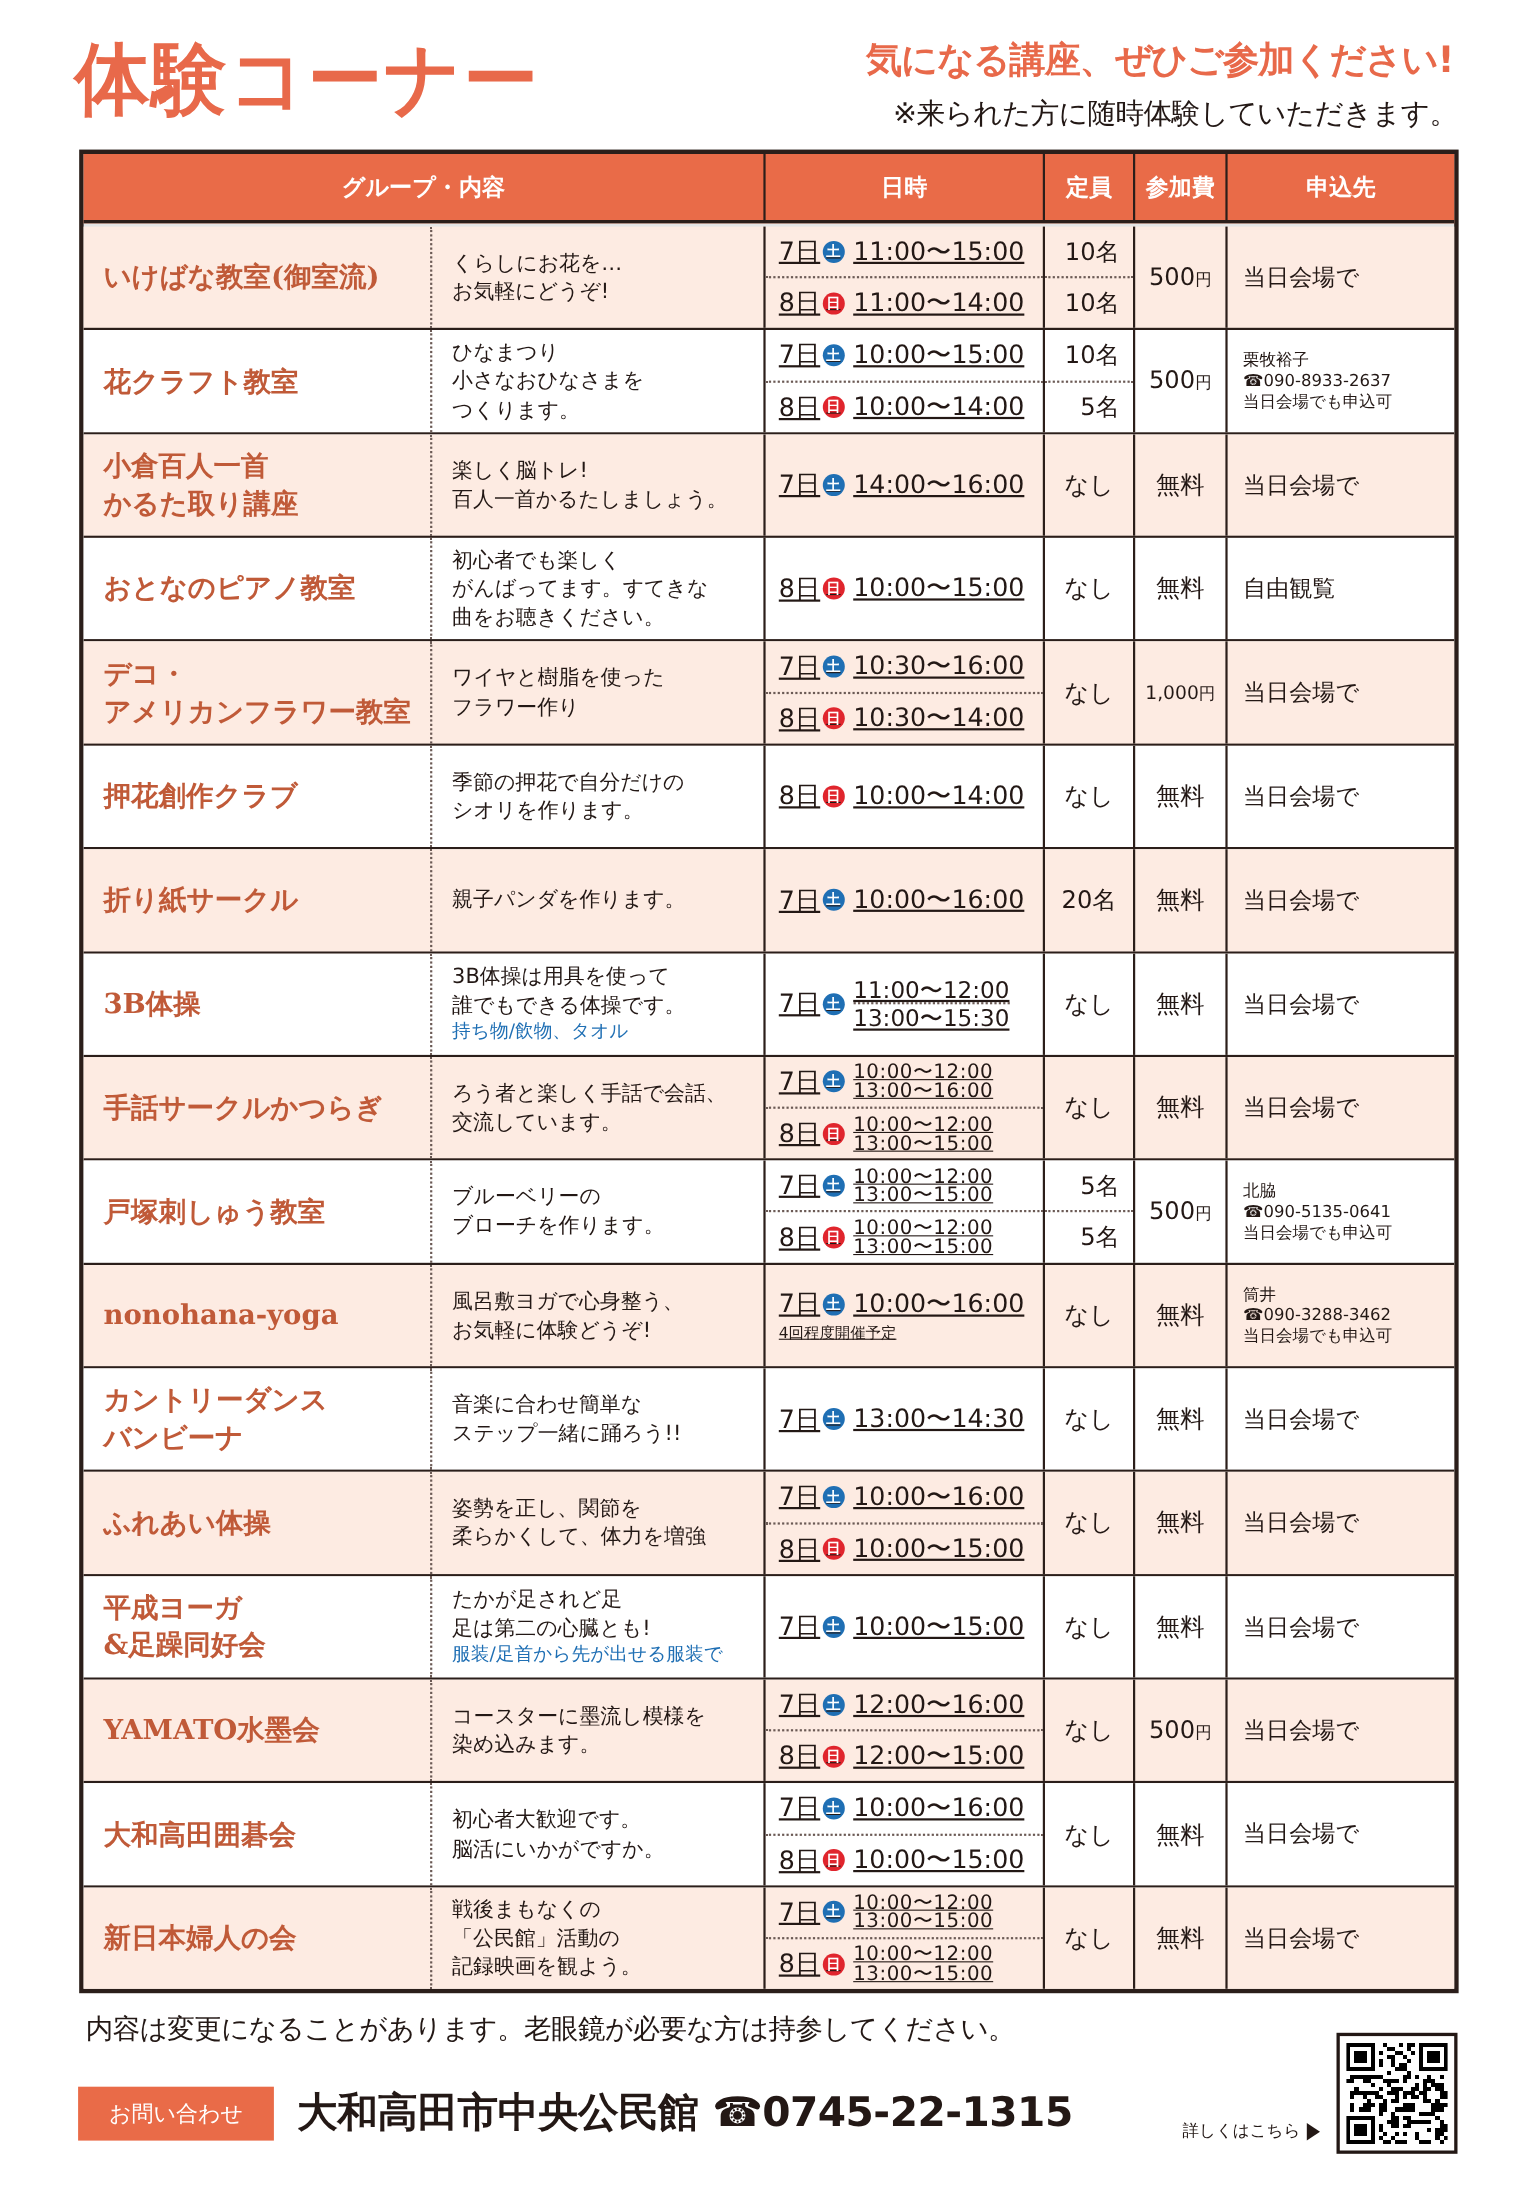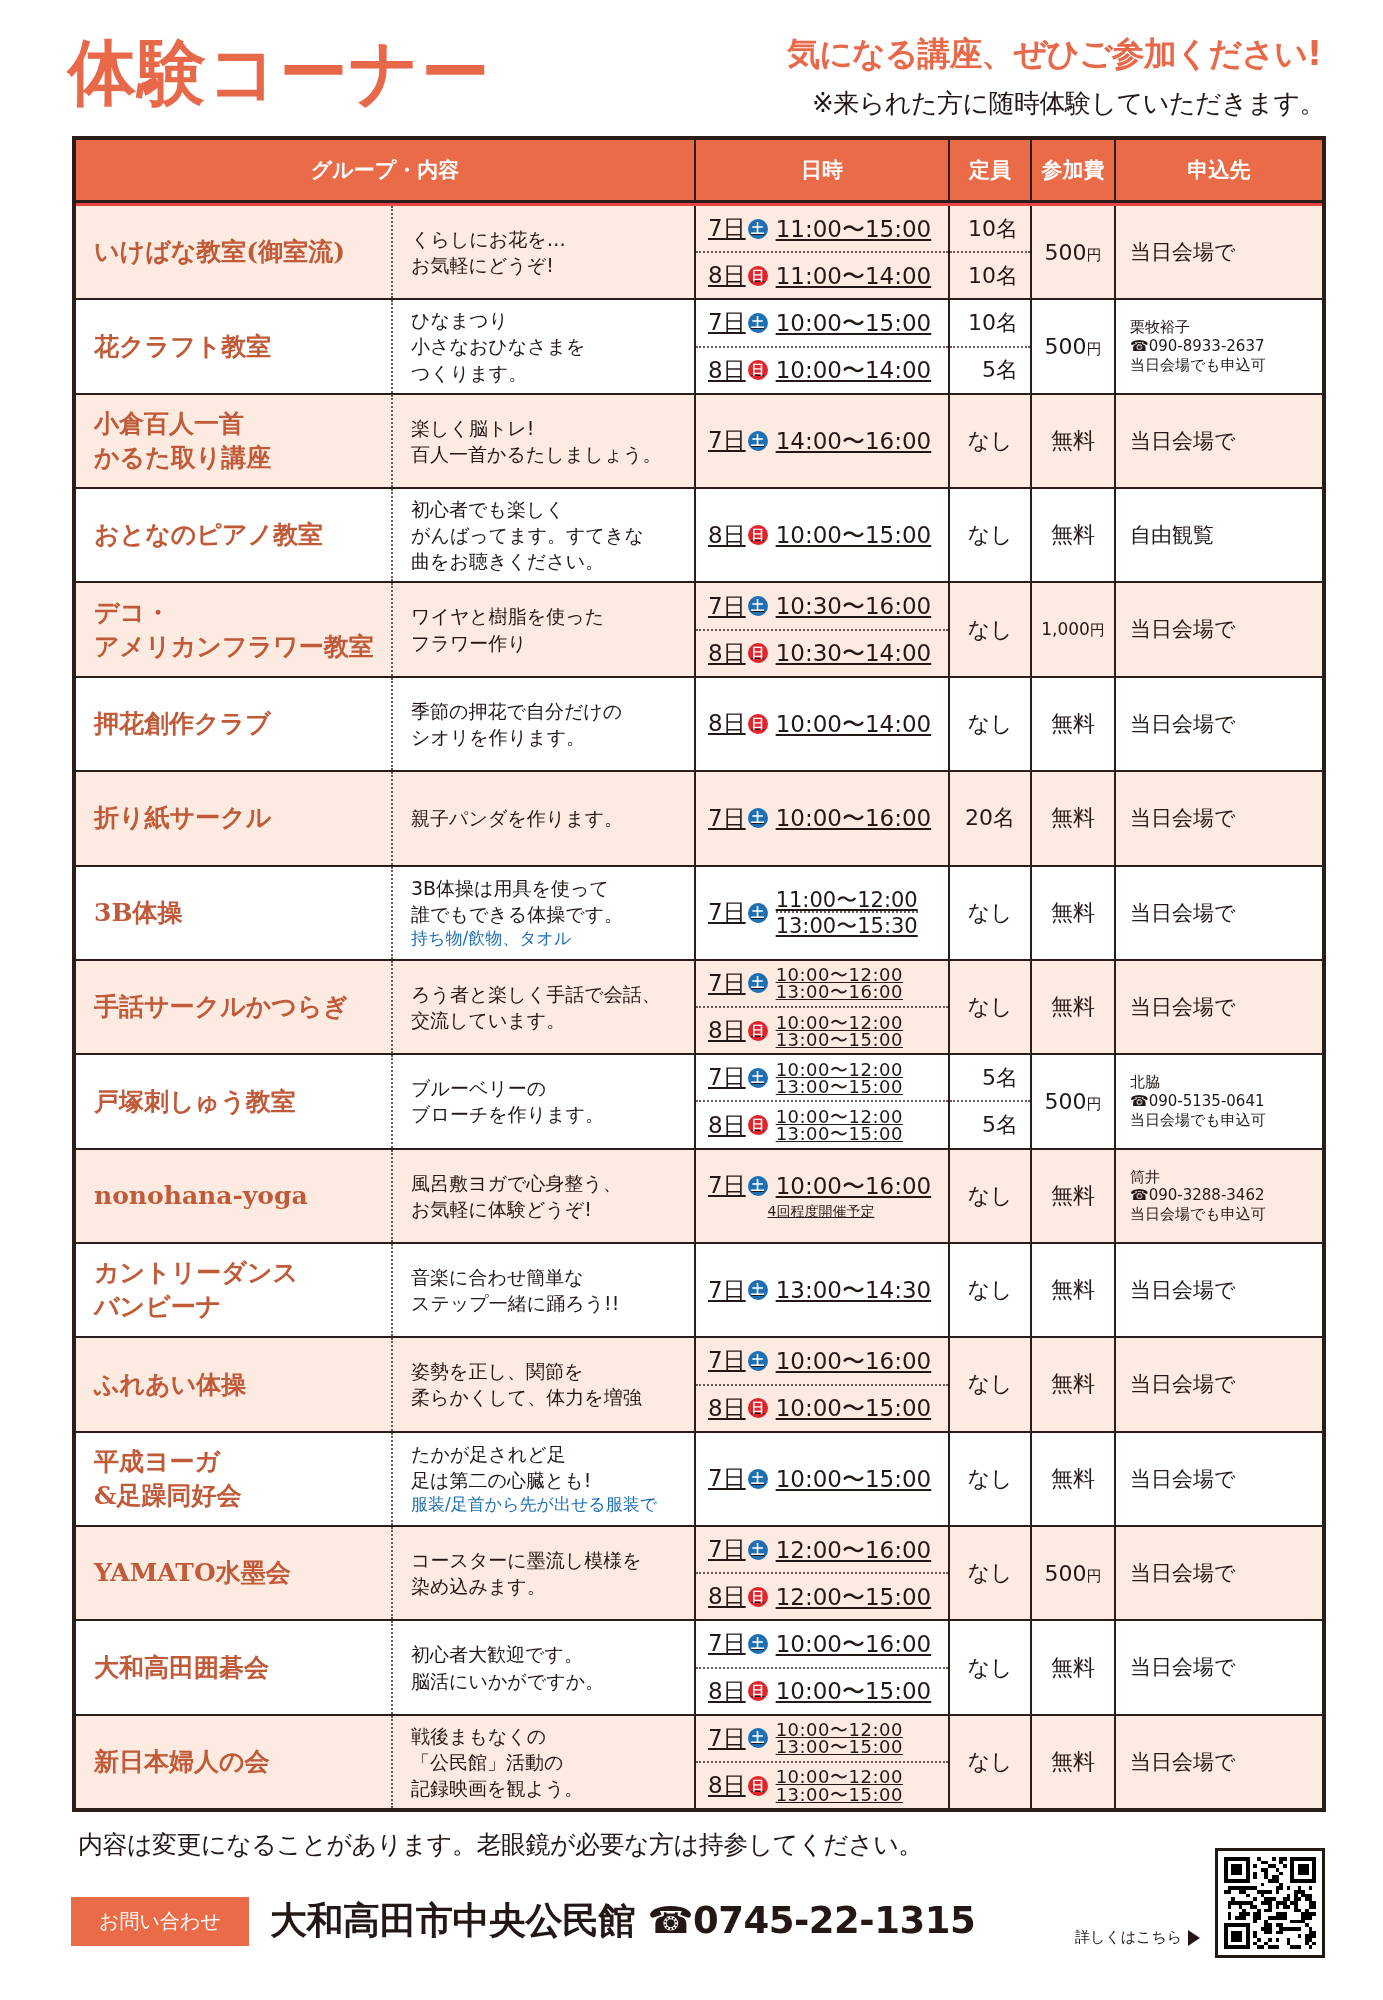--- a/index.html
+++ b/index.html
@@ -3,21 +3,21 @@
 <meta charset="utf-8">
 <style>
   * { box-sizing: border-box; margin: 0; padding: 0; }
   html, body { width: 1383px; height: 2000px; background: #ffffff; overflow: hidden; }
   body { position: relative; font-family: "DejaVu Sans", "Liberation Sans", sans-serif; color: #231815; }
 
   .title { position: absolute; left: 68px; top: 38px; font-family: "DejaVu Serif", "Liberation Serif", serif; font-size: 68px; font-weight: bold; color: #e8694a; letter-spacing: 2px; line-height: 1; transform: scaleY(1.05); }
   .tagline { position: absolute; right: 62px; top: 36px; font-size: 33px; font-weight: bold; color: #e8694a; letter-spacing: -1px; line-height: 1.1; white-space: nowrap; }
   .subtag { position: absolute; right: 58px; top: 86px; font-size: 26px; color: #231815; letter-spacing: -0.5px; white-space: nowrap; }
 
-  .table { position: absolute; left: 72px; top: 136px; width: 1254px; height: 1676px; border: 4px solid #2b1e1a; background: #ef4444; }
+  .table { position: absolute; left: 72px; top: 136px; width: 1254px; height: 1676px; border: 4px solid #2b1e1a; background: #e5e5e5; }
   .thead { position: absolute; left: 0; top: 0; width: 100%; height: 63px; background: #e96b48; display: flex; border-bottom: 3px solid #2b1e1a; }
   .th { color: #fff; font-weight: bold; font-size: 21px; display: flex; align-items: center; justify-content: center; border-right: 2px solid #2b1e1a; height: 100%; white-space: nowrap; }
   .th:last-child { border-right: none; }
   .c-group { width: 620px; }
   .c-dt { width: 254px; }
   .c-cap { width: 82px; }
   .c-fee { width: 84px; }
   .c-app { flex: 1; }
 
   .tbody { position: absolute; left: 0; top: 66px; width: 100%; bottom: 0; display: flex; flex-direction: column; }
@@ -43,21 +43,21 @@
   .dt-block + .dt-block { border-top: 2px dotted #6b5a55; }
   .day { display: inline-flex; align-items: center; margin-right: 8px; }
   .badge { display: inline-flex; align-items: center; justify-content: center; width: 20px; height: 20px; border-radius: 50%; color: #fff; font-size: 13px; font-weight: bold; margin-left: 2px; }
   .badge.sat { background: #1f6fb4; }
   .badge.sun { background: #e0252d; }
   .times { display: flex; flex-direction: column; line-height: 1.05; }
   .times.two .t { font-size: 21px; }
   .times.twosmall .t { font-size: 18px; line-height: 0.95; letter-spacing: 0.5px; }
   .times.split { position: relative; }
   .times.split .t + .t { border-top: 2px dotted #6b5a55; padding-top: 2px; }
-  .sub { font-size: 14px; text-align: center; width: 100%; padding-right: 14px; margin-top: 2px; }
+  .sub { font-size: 14px; text-align: left; width: 100%; padding-right: 14px; margin-top: 2px; }
 
   .cap-block { flex: 1; display: flex; align-items: center; justify-content: flex-end; width: 100%; padding-right: 12px; }
   .cap-block + .cap-block { border-top: 2px dotted #6b5a55; }
   .cap-center { width: 100%; height: 100%; display: flex; align-items: center; justify-content: center; }
 
   .notice { position: absolute; left: 78px; top: 1828px; font-size: 25px; letter-spacing: -0.5px; white-space: nowrap; }
   .contact-btn { position: absolute; left: 71px; top: 1897px; width: 178px; height: 49px; background: #e96b48; color: #fff; font-size: 20px; display: flex; align-items: center; justify-content: center; }
   .org { position: absolute; left: 270px; top: 1896px; font-size: 37px; font-weight: bold; white-space: nowrap; letter-spacing: -0.5px; }
   .more { position: absolute; left: 1075px; top: 1928px; font-size: 15px; white-space: nowrap; display: flex; align-items: center; }
   .more .arrow { display: inline-block; width: 0; height: 0; border-top: 8px solid transparent; border-bottom: 8px solid transparent; border-left: 12px solid #231815; margin-left: 6px; }

